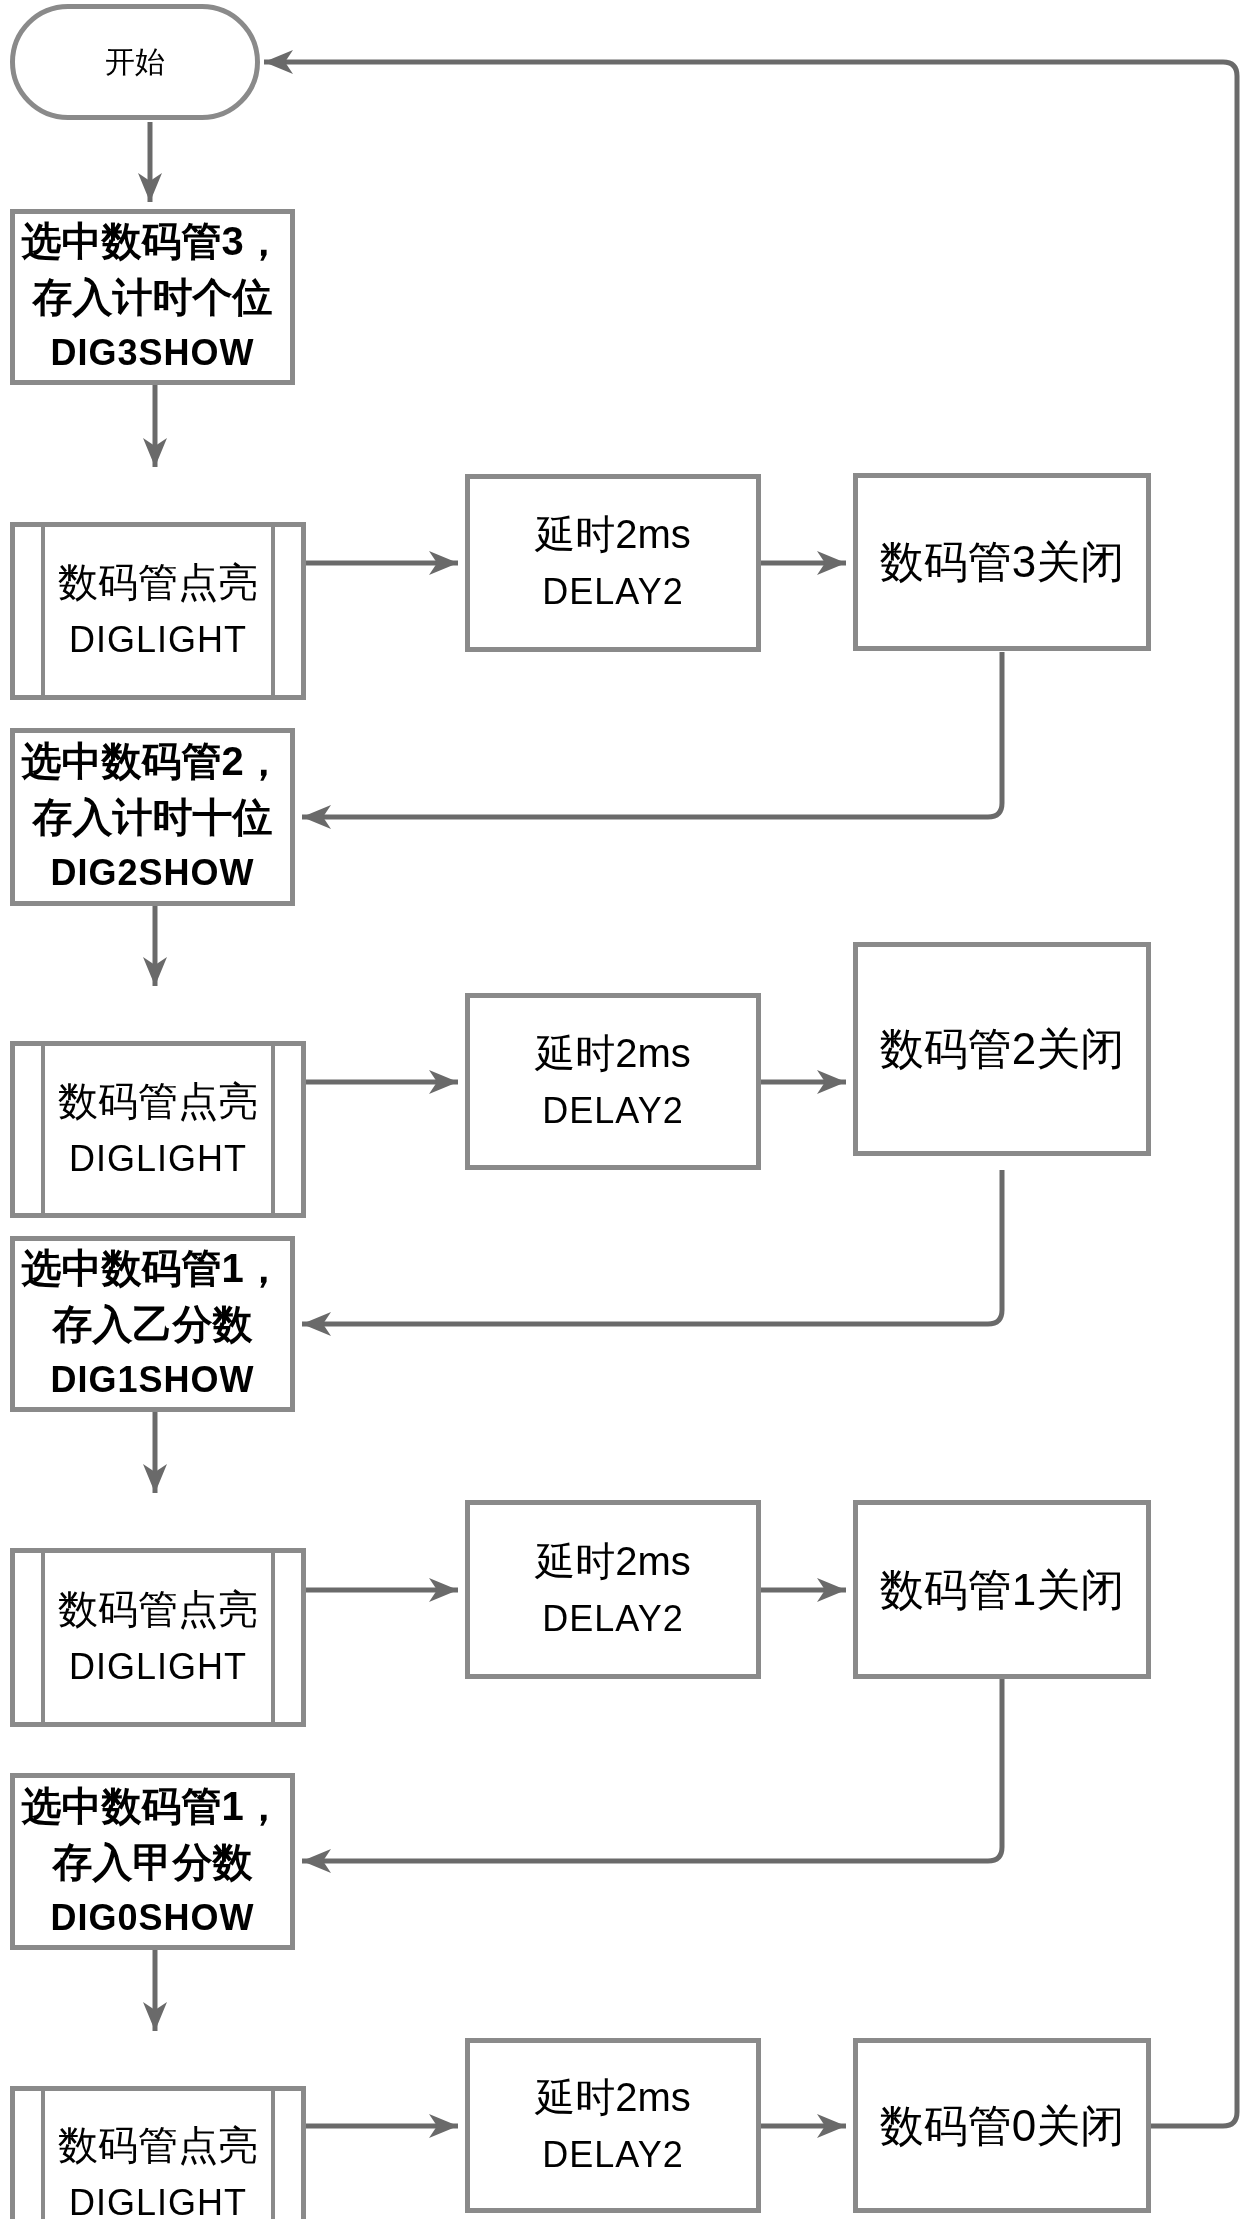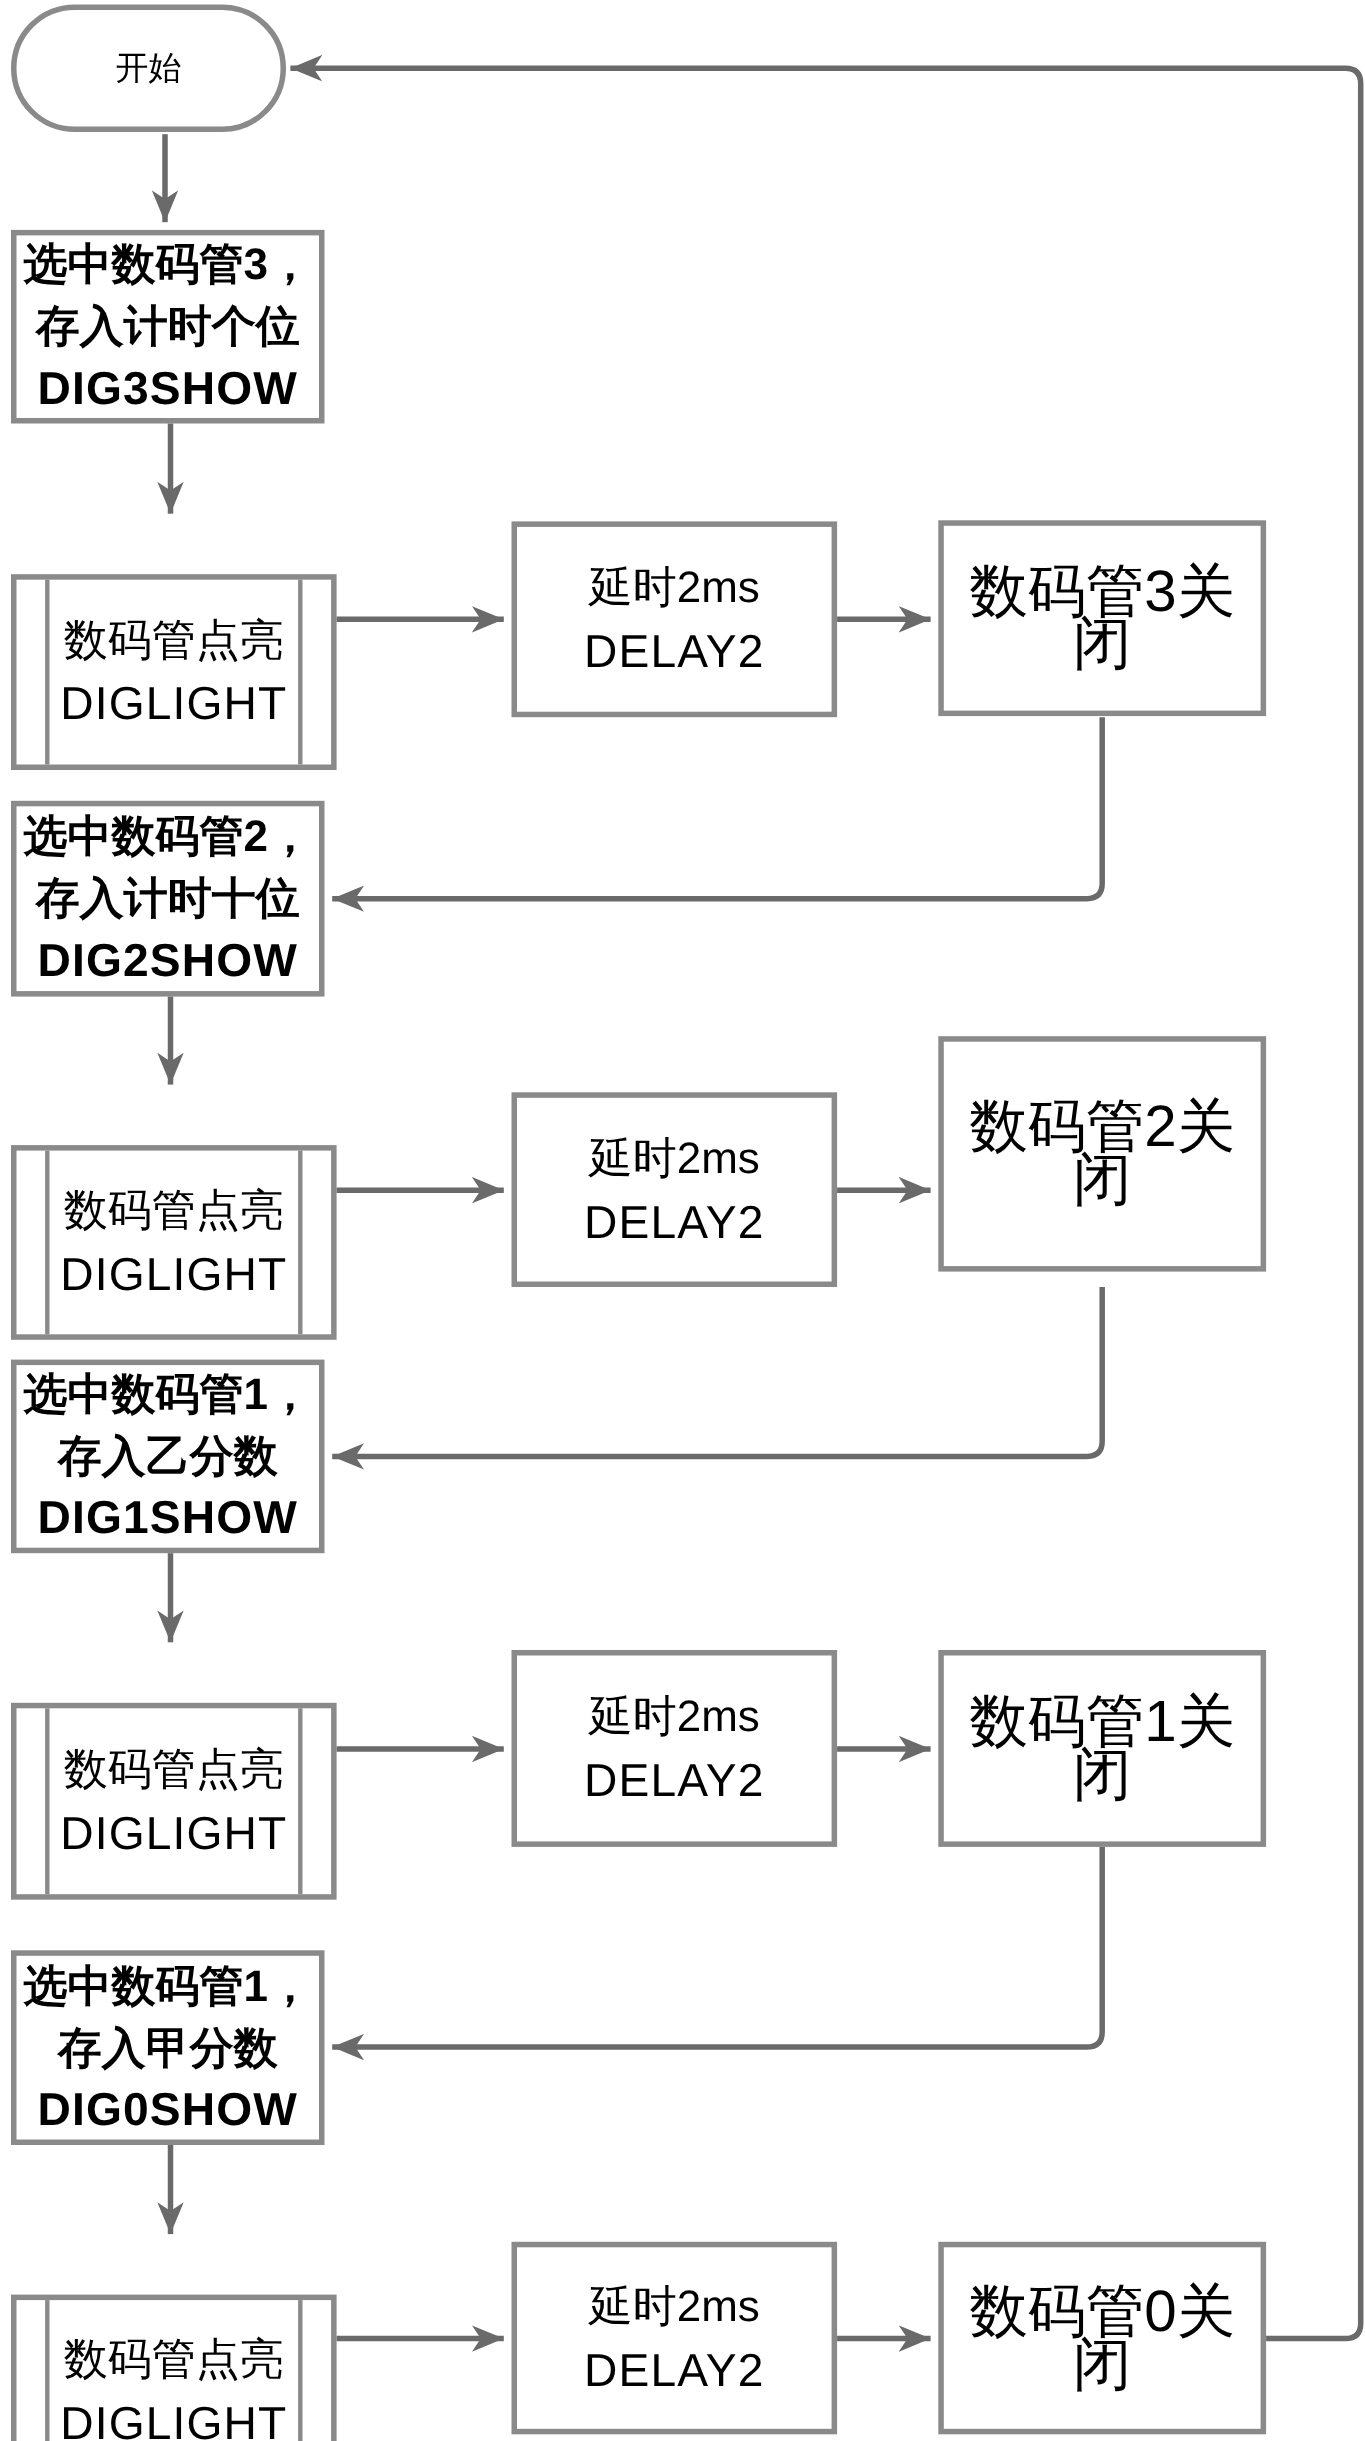--- a/index.html
+++ b/index.html
@@ -24,22 +24,22 @@
     text-align:center;
   }
   .stadium{
     left:10px;top:4px;width:250px;height:116px;
     border-radius:58px;
     font-size:30px;
   }
   .select-box{left:10px;width:285px;font-size:40px;line-height:56px;font-weight:bold;}
   .sub-box{left:10px;width:296px;font-size:40px;line-height:57px;margin-top:48px;}
   .delay-box{left:465px;width:296px;font-size:40px;line-height:57px;}
-  .close-box{left:853px;width:298px;font-size:53px;line-height:48px;}
-  .latin{font-size:42px;letter-spacing:1px;}
+  .close-box{left:853px;width:298px;font-size:44px;line-height:48px;}
+  .latin{font-size:36px;letter-spacing:1px;}
   .sidebar{
     position:absolute;
     top:0;bottom:0;
     width:4px;
     background:#8a8a8a;
   }
   .sidebar.left{left:26px;}
   .sidebar.right{right:26px;}
   #connectors{
     position:absolute;

